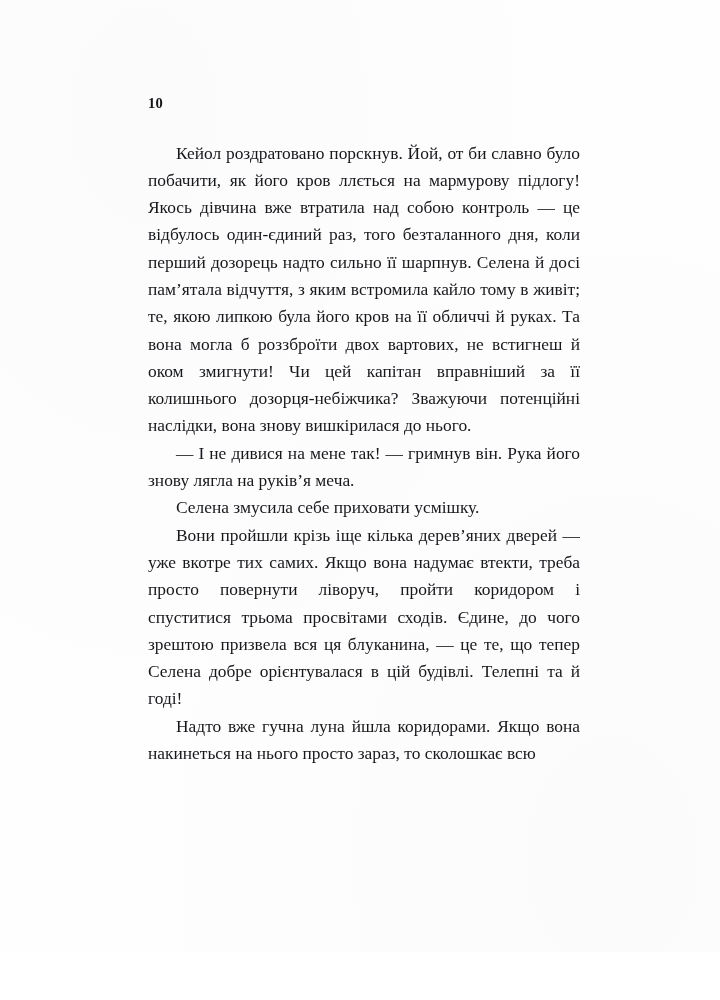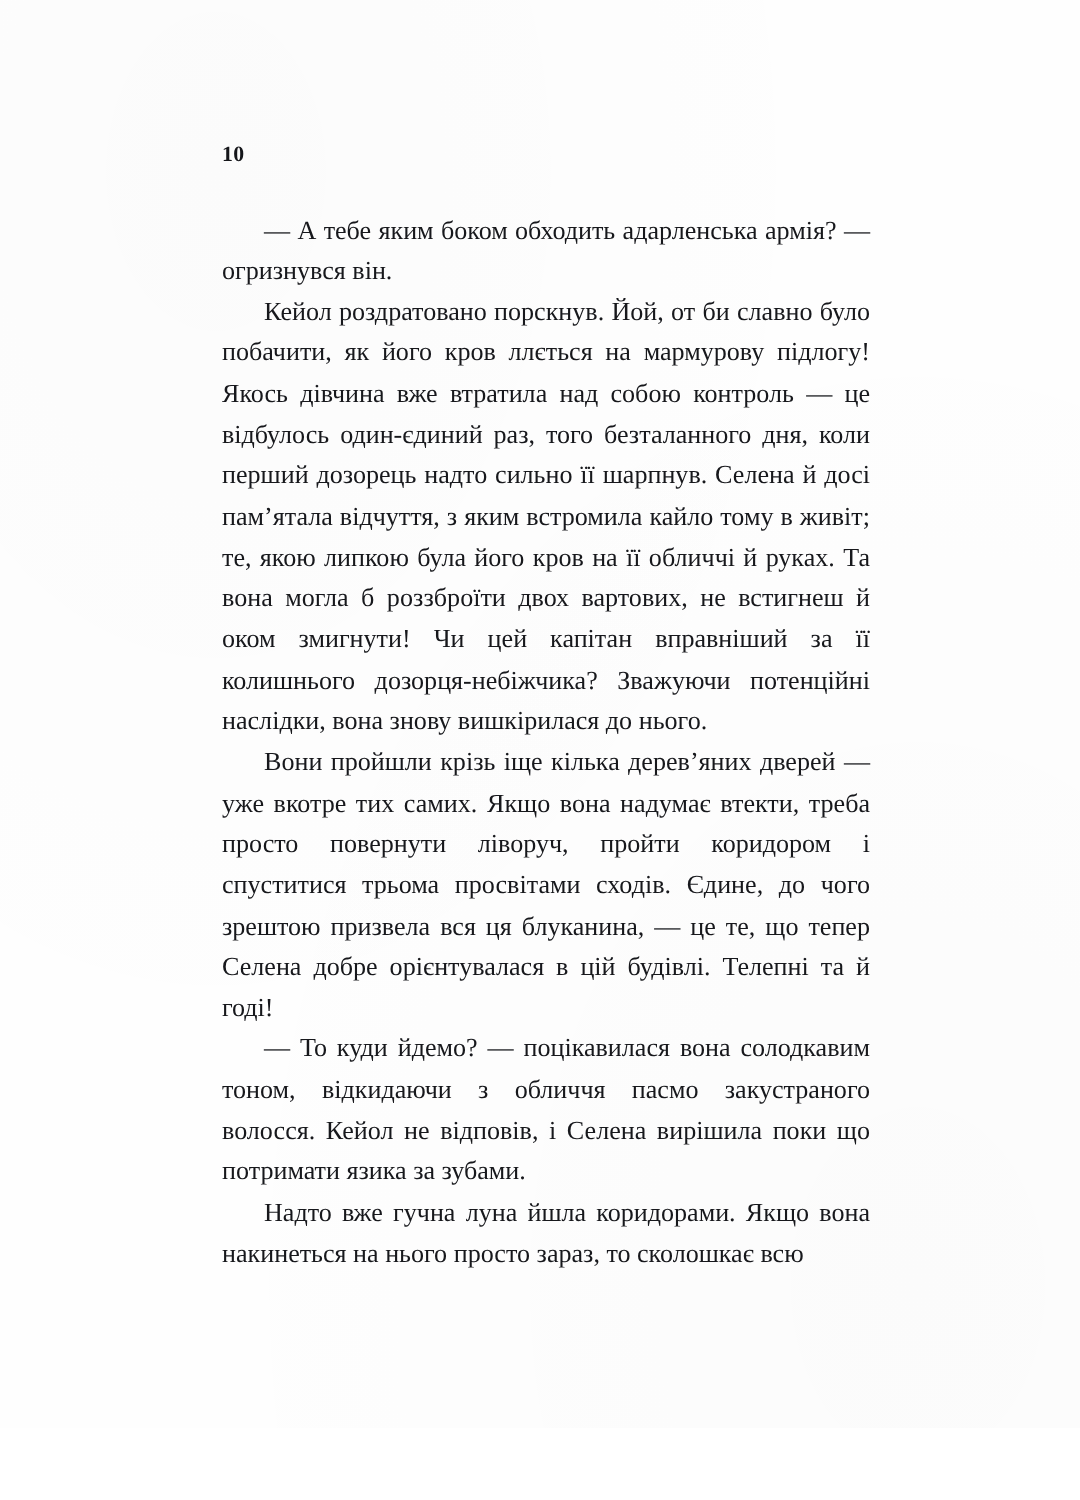--- a/index.html
+++ b/index.html
@@ -67,21 +67,21 @@
 </style>
 </head>
 <body>
 
 <div class="page">
   <div class="text-block">
 
     <div class="folio">10</div>
 
     <div class="body-copy">
-      <p>— А тебе яким боком обходить адарленська армія? — огризнувся він.</p>
       <p>Кейол роздратовано порскнув. Йой, от би славно було побачити, як його кров ллється на мармурову підлогу! Якось дівчина вже втратила над собою контроль — це відбулось один-єдиний раз, того безталанного дня, коли перший дозорець надто сильно її шарпнув. Селена й досі пам’ятала відчуття, з яким встромила кайло тому в живіт; те, якою липкою була його кров на її обличчі й руках. Та вона могла б роззброїти двох вартових, не встигнеш й оком змигнути! Чи цей капітан вправніший за її колишнього дозорця-небіжчика? Зважуючи потенційні наслідки, вона знову вишкірилася до нього.</p>
+      <p>— І не дивися на мене так! — гримнув він. Рука його знову лягла на руків’я меча.</p>
+      <p>Селена змусила себе приховати усмішку.</p>
       <p>Вони пройшли крізь іще кілька дерев’яних дверей — уже вкотре тих самих. Якщо вона надумає втекти, треба просто повернути ліворуч, пройти коридором і спуститися трьома просвітами сходів. Єдине, до чого зрештою призвела вся ця блуканина, — це те, що тепер Селена добре орієнтувалася в цій будівлі. Телепні та й годі!</p>
-      <p>— То куди йдемо? — поцікавилася вона солодкавим тоном, відкидаючи з обличчя пасмо закустраного волосся. Кейол не відповів, і Селена вирішила поки що потримати язика за зубами.</p>
       <p>Надто вже гучна луна йшла коридорами. Якщо вона накинеться на нього просто зараз, то сколошкає всю</p>
     </div>
 
   </div>
 </div>
 
 </body></html>

